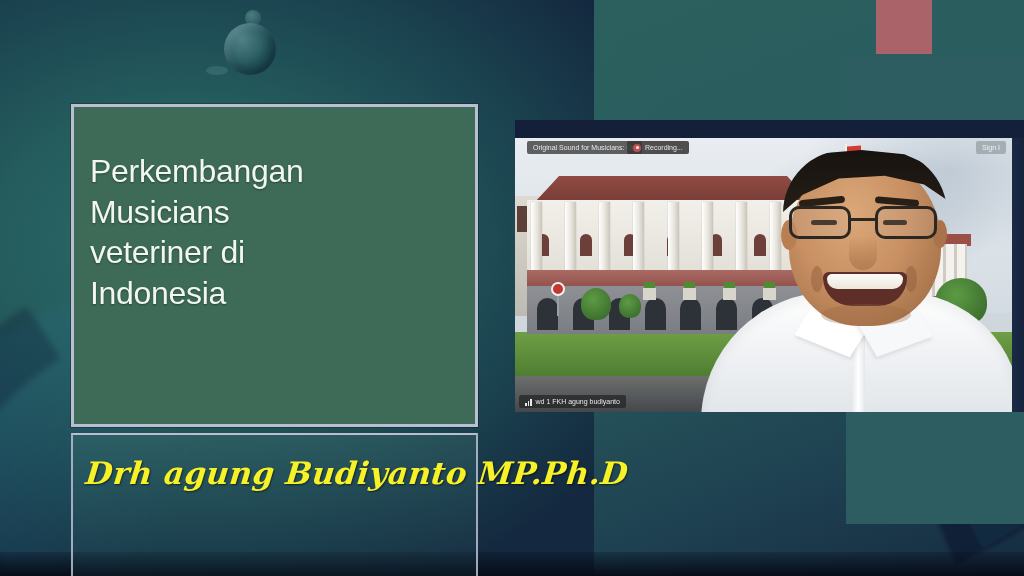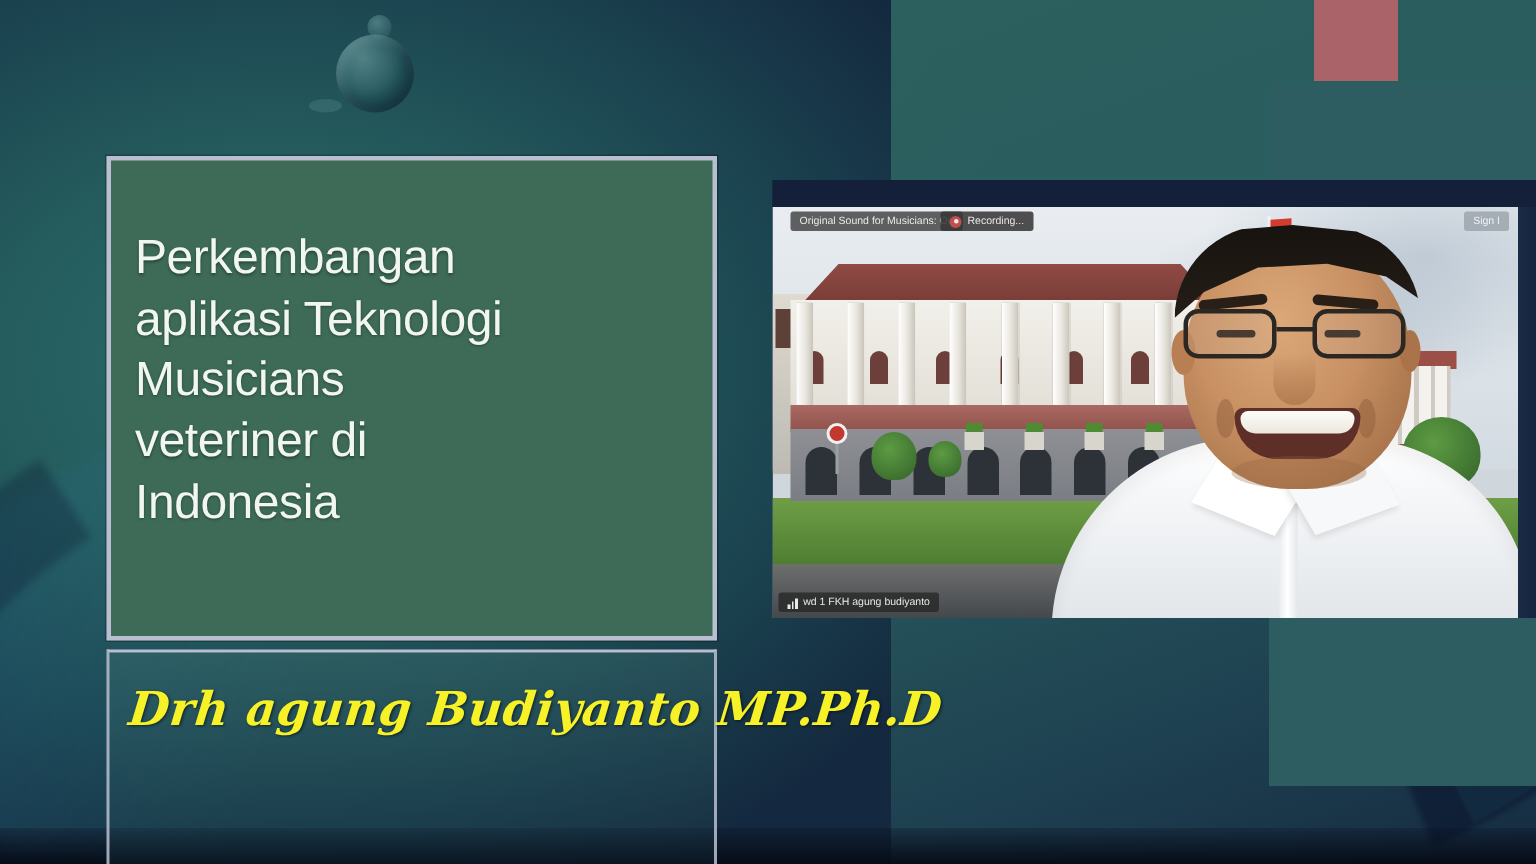--- a/index.html
+++ b/index.html
@@ -440,21 +440,20 @@
   <div class="reflection">
     <div>Indonesia</div>
     <div>veteriner di</div>
   </div>
 
   <div class="author">Drh agung Budiyanto MP.Ph.D</div>
 
   <div class="slide-box">
     <div class="slide-title">
       <div>Perkembangan</div>
-      <div>aplikasi Teknologi</div>
       <div>Musicians</div>
       <div>veteriner di</div>
       <div>Indonesia</div>
     </div>
   </div>
 
   <div class="video-frame">
     <div class="video-topbar"></div>
     <div class="video-edge-l"></div>
 

